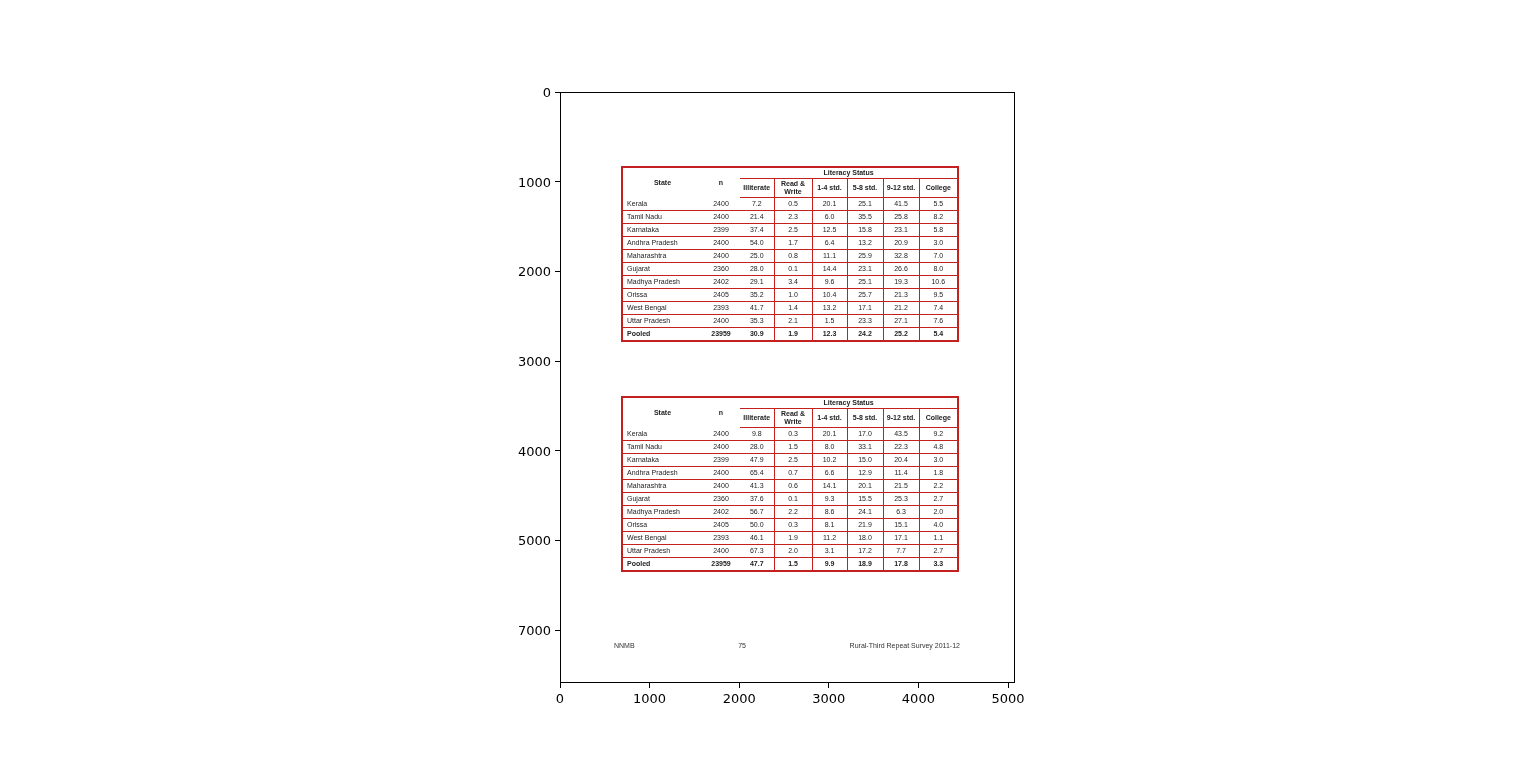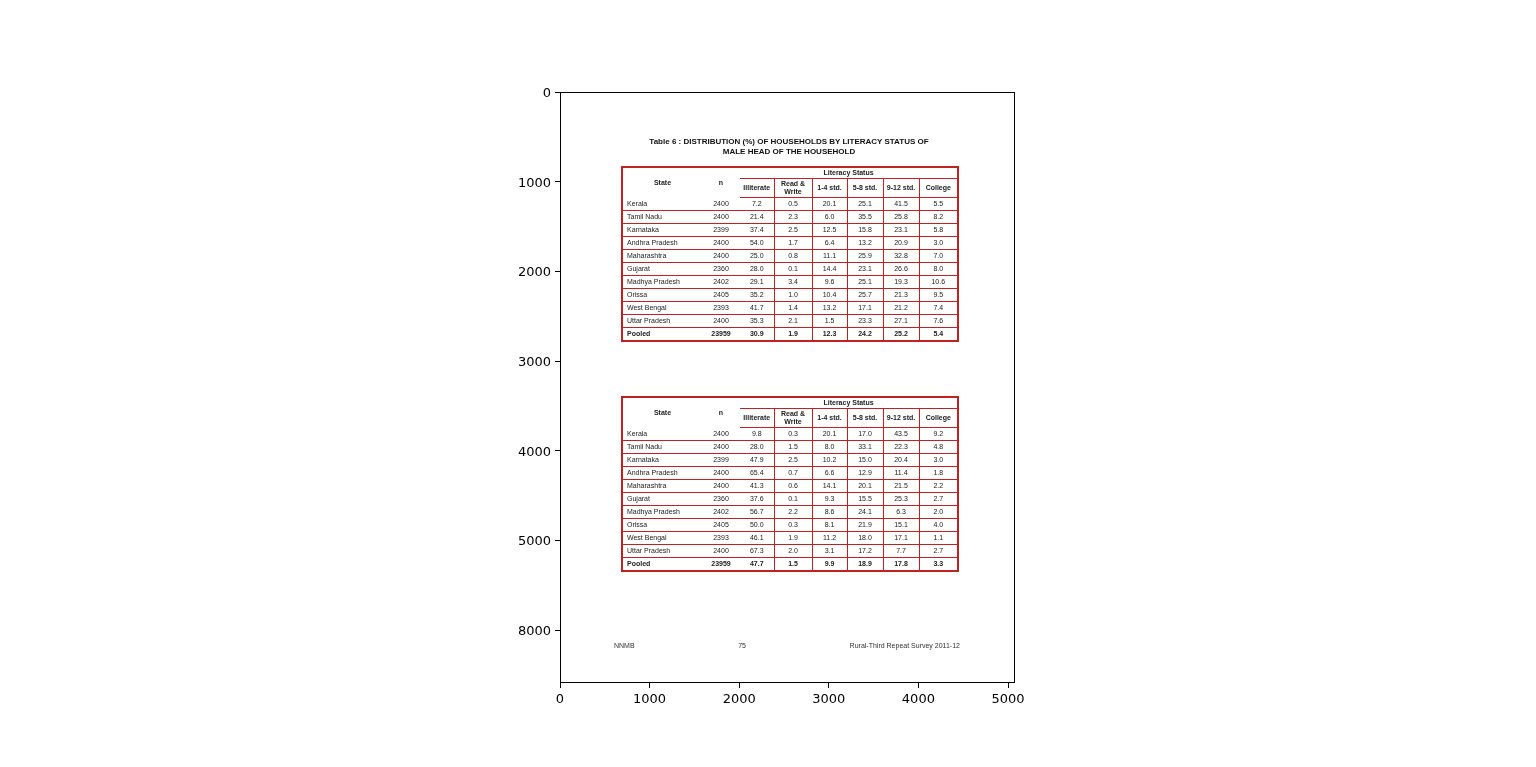--- a/index.html
+++ b/index.html
@@ -48,24 +48,20 @@
             display:flex; justify-content:space-between;
             font-size:7px; color:#333; }
 </style>
 </head>
 <body>
 
 <div class="canvas">
   <div class="axes">
     <div class="doc">
 
-      <div class="title t6-title">
-        <div>Table 6 : DISTRIBUTION (%) OF HOUSEHOLDS BY LITERACY STATUS OF</div>
-        <div>MALE HEAD OF THE HOUSEHOLD</div>
-      </div>
 
       <table class="datatable t6">
         <colgroup>
           <col style="width:80px">
             <col style="width:38px">
             <col style="width:34px">
             <col style="width:38px">
           <col style="width:35px">
             <col style="width:36px">
             <col style="width:36px">
@@ -354,21 +350,21 @@
     <div class="tick-label ytick" style="left: 551px; top: 181.667px;">1000</div>
     <div class="tickmark" style="left: 555px; top: 181.167px; width: 5px; height: 1px;"></div>
     <div class="tick-label ytick" style="left: 551px; top: 271.333px;">2000</div>
     <div class="tickmark" style="left: 555px; top: 270.833px; width: 5px; height: 1px;"></div>
     <div class="tick-label ytick" style="left: 551px; top: 361px;">3000</div>
     <div class="tickmark" style="left: 555px; top: 360.5px; width: 5px; height: 1px;"></div>
     <div class="tick-label ytick" style="left: 551px; top: 450.667px;">4000</div>
     <div class="tickmark" style="left: 555px; top: 450.167px; width: 5px; height: 1px;"></div>
     <div class="tick-label ytick" style="left: 551px; top: 540.333px;">5000</div>
     <div class="tickmark" style="left: 555px; top: 539.833px; width: 5px; height: 1px;"></div>
-    <div class="tick-label ytick" style="left: 551px; top: 630px;">8000</div>
+    <div class="tick-label ytick" style="left: 551px; top: 630px;">7000</div>
     <div class="tickmark" style="left: 555px; top: 629.5px; width: 5px; height: 1px;"></div>
     <div class="tick-label xtick" style="left: 560px; top: 685px;">0</div>
     <div class="tickmark" style="left: 559.5px; top: 683px; width: 1px; height: 5px;"></div>
     <div class="tick-label xtick" style="left: 649.6px; top: 685px;">1000</div>
     <div class="tickmark" style="left: 649.1px; top: 683px; width: 1px; height: 5px;"></div>
     <div class="tick-label xtick" style="left: 739.2px; top: 685px;">2000</div>
     <div class="tickmark" style="left: 738.7px; top: 683px; width: 1px; height: 5px;"></div>
     <div class="tick-label xtick" style="left: 828.8px; top: 685px;">3000</div>
     <div class="tickmark" style="left: 828.3px; top: 683px; width: 1px; height: 5px;"></div>
     <div class="tick-label xtick" style="left: 918.4px; top: 685px;">4000</div>

